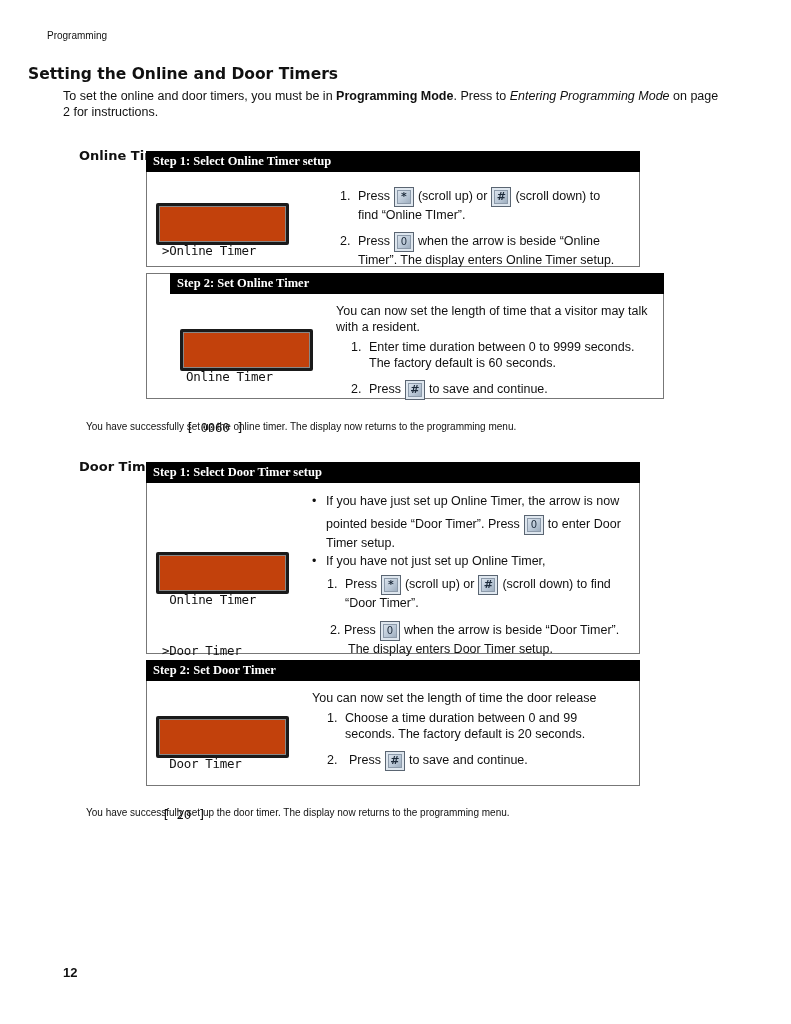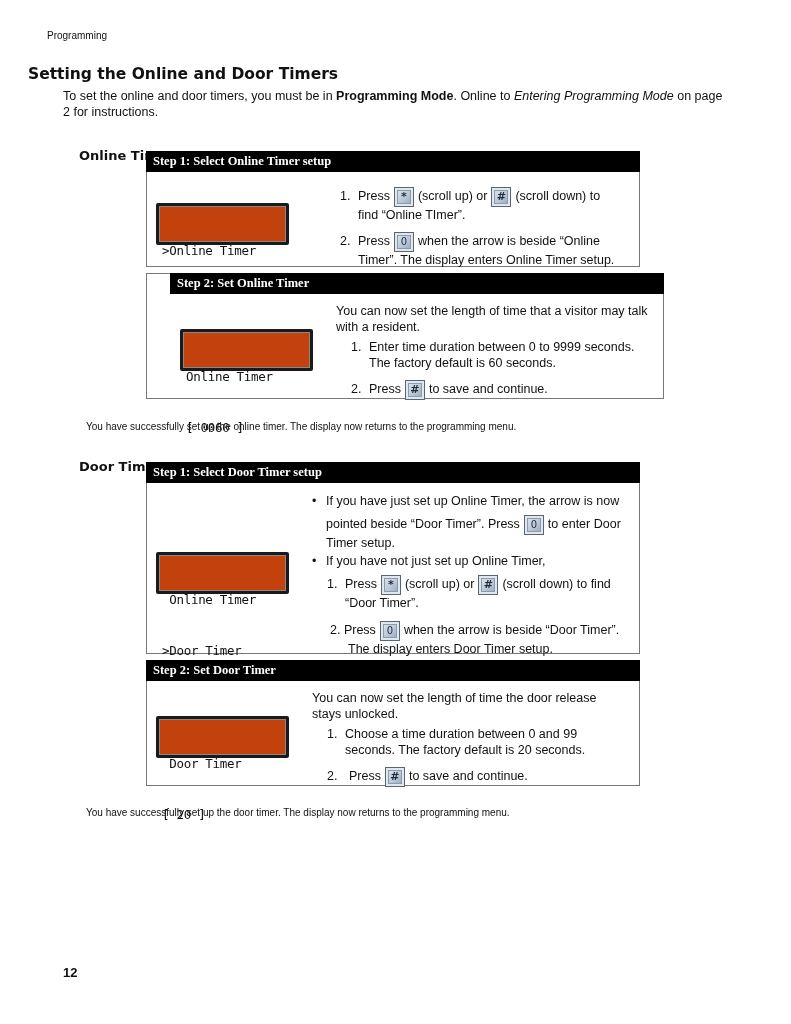--- a/index.html
+++ b/index.html
@@ -22,21 +22,21 @@
   .num { display: inline-block; width: 18px; }
   .bul { display: inline-block; width: 14px; text-align: left; }
 </style>
 </head>
 <body>
 
 <div class="running-head">Programming</div>
 
 <h1 class="page-title">Setting the Online and Door Timers</h1>
 
-<p class="intro"><span>To set the online and door timers, you must be in </span><b>Programming Mode</b><span>. Online to </span><i>Entering Programming Mode</i><span> on page 2 for instructions.</span></p>
+<p class="intro"><span>To set the online and door timers, you must be in </span><b>Programming Mode</b><span>. Press to </span><i>Entering Programming Mode</i><span> on page 2 for instructions.</span></p>
 
 <h2 class="section-heading" style="top:132px;">Online Timer setup</h2>
 
 <div class="step-box" style="top:151px; height:114px;">
   <div class="step-header">Step 1: Select Online Timer setup</div>
   <div class="step-body">
     <div class="lcd" style="top:23px;">
       <span class="line">&gt;Online Timer</span>
       <span class="line"> Door Timer</span>
     </div>
@@ -104,21 +104,20 @@
 
 <div class="step-box" style="top:660px; height:124px;">
   <div class="step-header">Step 2: Set Door Timer</div>
   <div class="step-body">
     <div class="lcd" style="top:27px;">
       <span class="line"> Door Timer</span>
       <span class="line">[ 20 ]</span>
     </div>
     <div class="instr" style="left:165px; top:1px; width:325px;">
       <div>You can now set the length of time the door release</div>
-      <div>stays unlocked.</div>
       <div class="item" style="padding-left:15px; margin-top:4px;">
         <span class="num">1.</span><span>Choose a time duration between 0 and 99</span><br>
         <span class="num"></span><span>seconds. The factory default is 20 seconds.</span>
       </div>
       <div class="item" style="padding-left:15px; margin-top:9px;">
         <span class="num" style="width:22px;">2.</span><span>Press</span><span class="key">#</span><span>to save and continue.</span>
       </div>
     </div>
   </div>
 </div>

